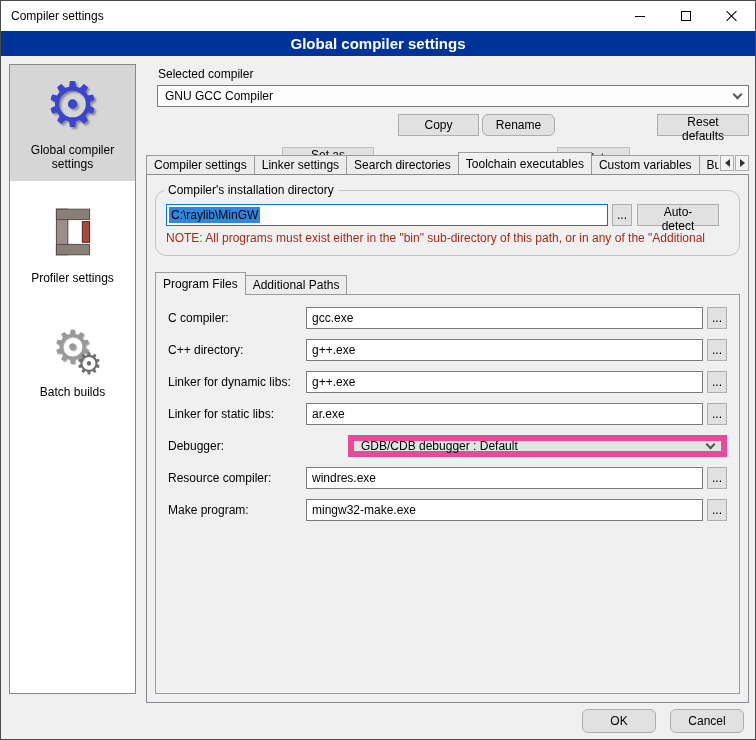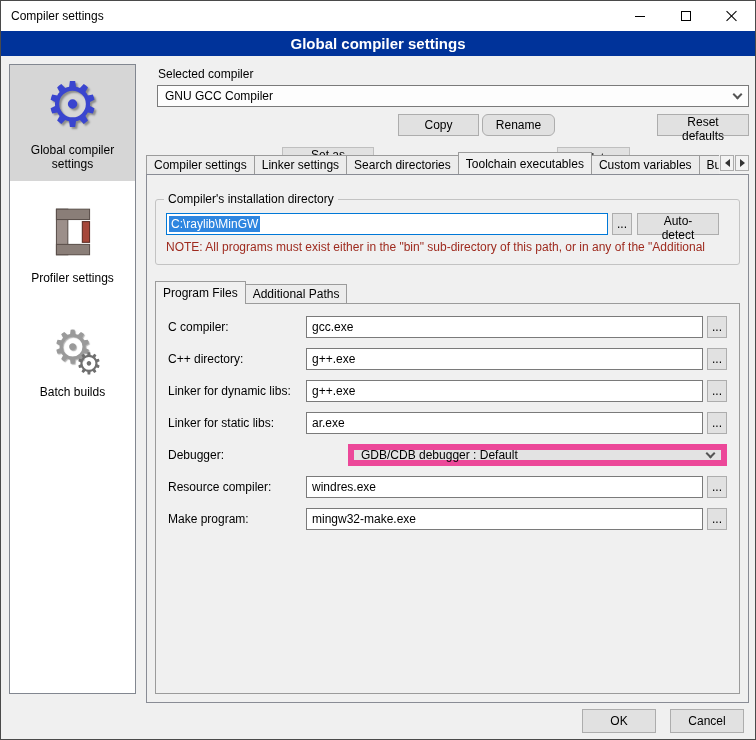--- a/index.html
+++ b/index.html
@@ -65,43 +65,43 @@
   .tab.active { height:23px; line-height:22px; background:#F0F0F0; position:relative; z-index:3; margin-bottom:-1px; }
   .tab-scroll { width:14px; height:16px; border:1px solid #ACACAC; background:#F3F3F3; display:flex;
                 align-items:center; justify-content:center; margin-left:1px; align-self:center; }
   .tri-left  { width:0; height:0; border-top:4px solid transparent; border-bottom:4px solid transparent; border-right:5px solid #333; }
   .tri-right { width:0; height:0; border-top:4px solid transparent; border-bottom:4px solid transparent; border-left:5px solid #333; }
 
   
   .tab-panel { position:absolute; top:118px; left:145px; width:603px; height:529px; border:1px solid #898C95;
                background:#F0F0F0; display:flex; flex-direction:column; padding:10px 8px 8px; }
 
-  .groupbox { position:relative; border:1px solid #C3C3C3; border-radius:3px; padding:13px 20px 10px 10px; margin-top:14px; }
+  .groupbox { position:relative; border:1px solid #C3C3C3; border-radius:11px; padding:13px 20px 10px 10px; margin-top:5px; }
   .groupbox-title { position:absolute; top:-8px; left:8px; background:#F0F0F0; padding:0 4px; }
   .dir-row { display:flex; align-items:center; }
   .fake-input { flex:1; height:22px; border:1px solid #0078D7; background:#fff; display:flex;
                 align-items:center; padding:0 2px; overflow:hidden; white-space:nowrap; }
-  .fake-input .sel { background:var(--selection-bg,#0078D7); color:#ffffff; padding:1px 2px; }
+  .fake-input .sel { background:var(--selection-bg,#0078D7); color:#000000; padding:1px 2px; }
   .browse-btn { width:20px; flex:0 0 20px; height:22px; margin-left:4px; padding:0; text-align:center; }
   .autodetect-btn { width:82px; flex:0 0 82px; height:22px; margin-left:5px; }
   .note { color:var(--note-red,#9E2A1E); margin-top:5px; white-space:nowrap; overflow:hidden; }
 
   
   .subtabbar { display:flex; align-items:flex-end; height:22px; margin-top:16px; }
   .sub-panel { flex:1; border:1px solid #9B9B9B; background:#F0F0F0; padding:12px 12px 0 12px; overflow:hidden; }
 
   .form-row { display:flex; align-items:center; margin-bottom:10px; }
   .form-label { flex:0 0 138px; }
   .text-input { flex:1; height:22px; border:1px solid #7A7A7A; background:#fff; padding:0 5px; font:inherit; }
   .fake-select { flex:1; height:22px; border:6px solid #ec4899; background:#E3E3E3; display:flex;
                  align-items:center; padding:0 7px;margin-left:42px; }
 
   
   .footer { position:absolute; right:11px; top:653px; display:flex; gap:14px; }
-  .footer .btn { width:74px; height:24px; }
+  .footer .btn { width:74px; height:24px;border-radius:6px; }
 
   
   .profiler-svg { width:58px; height:58px; }
 </style>
 <title>Compiler settings</title></head>
 <body>
 
 <div class="window">
 
   <div class="titlebar">

